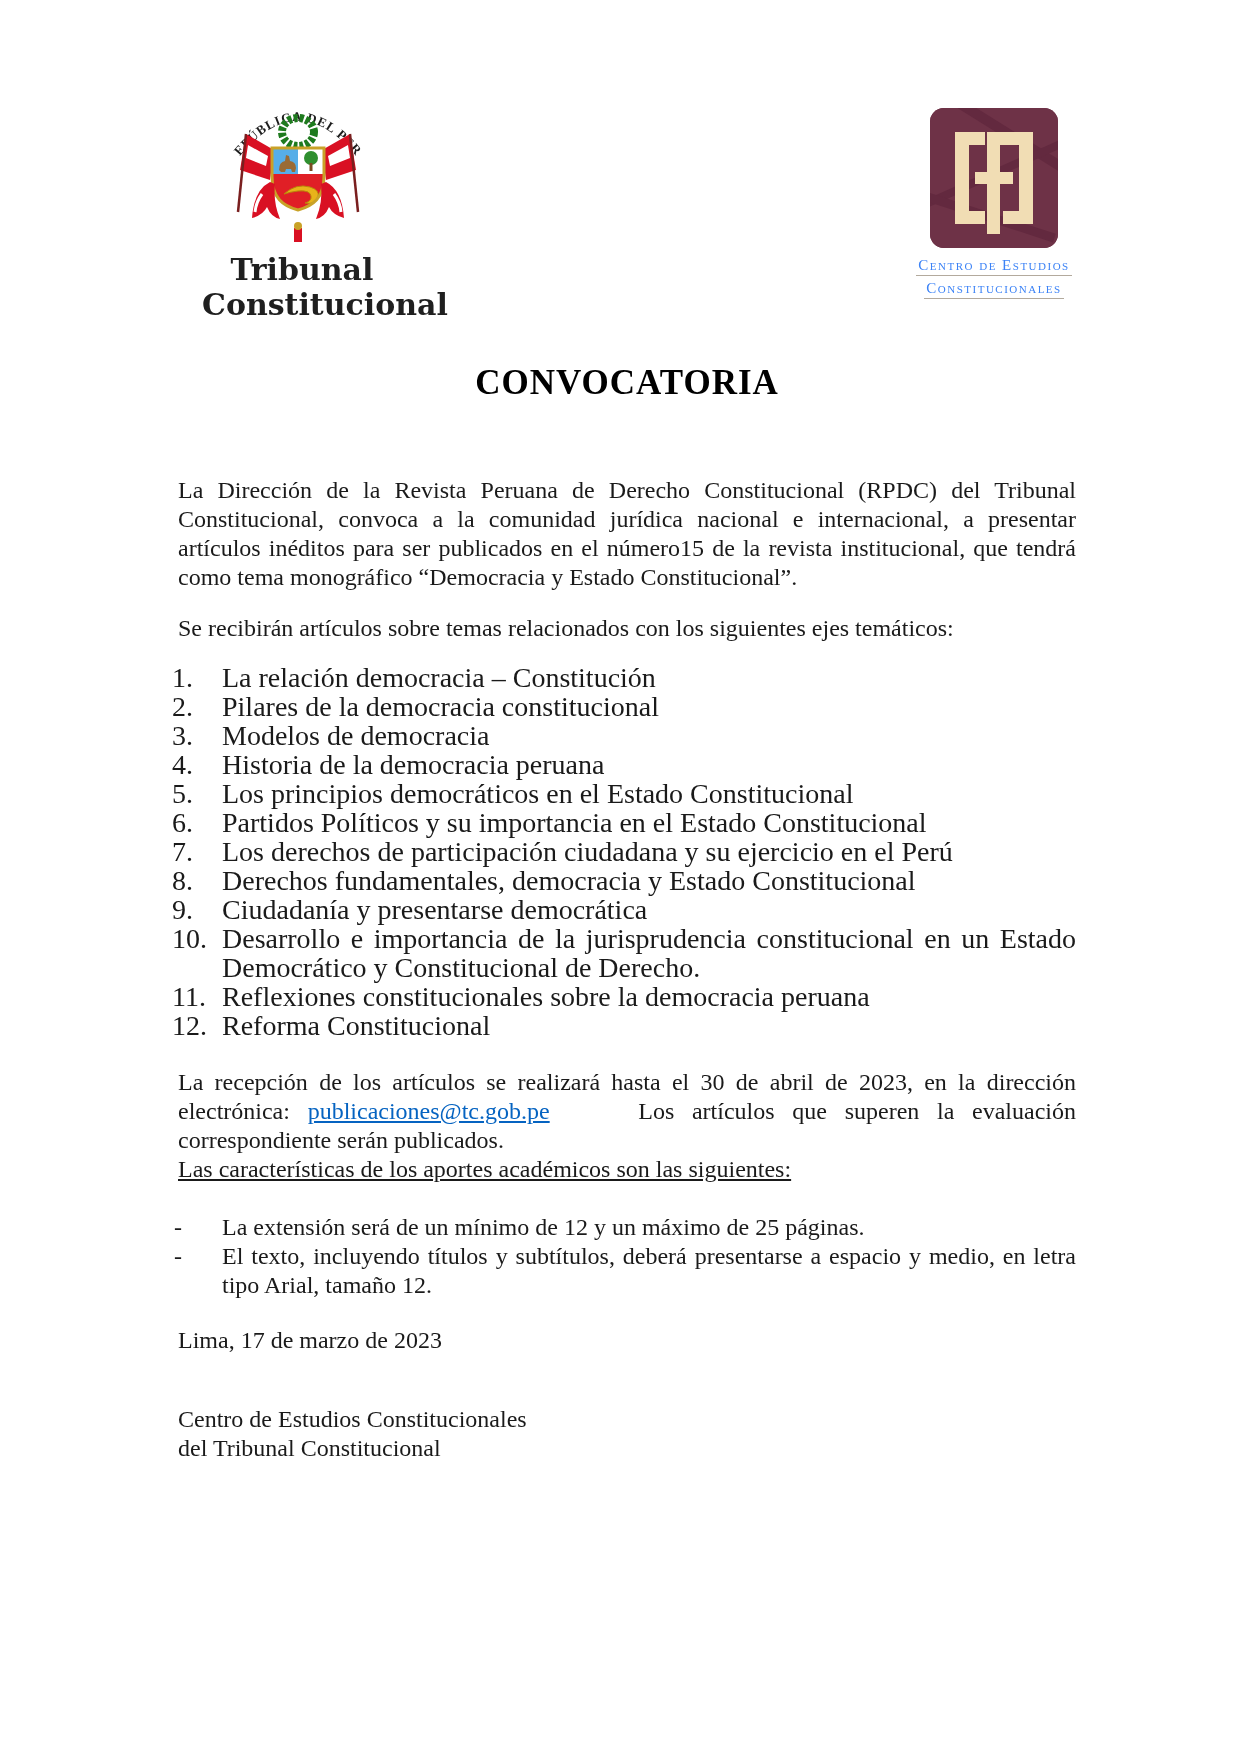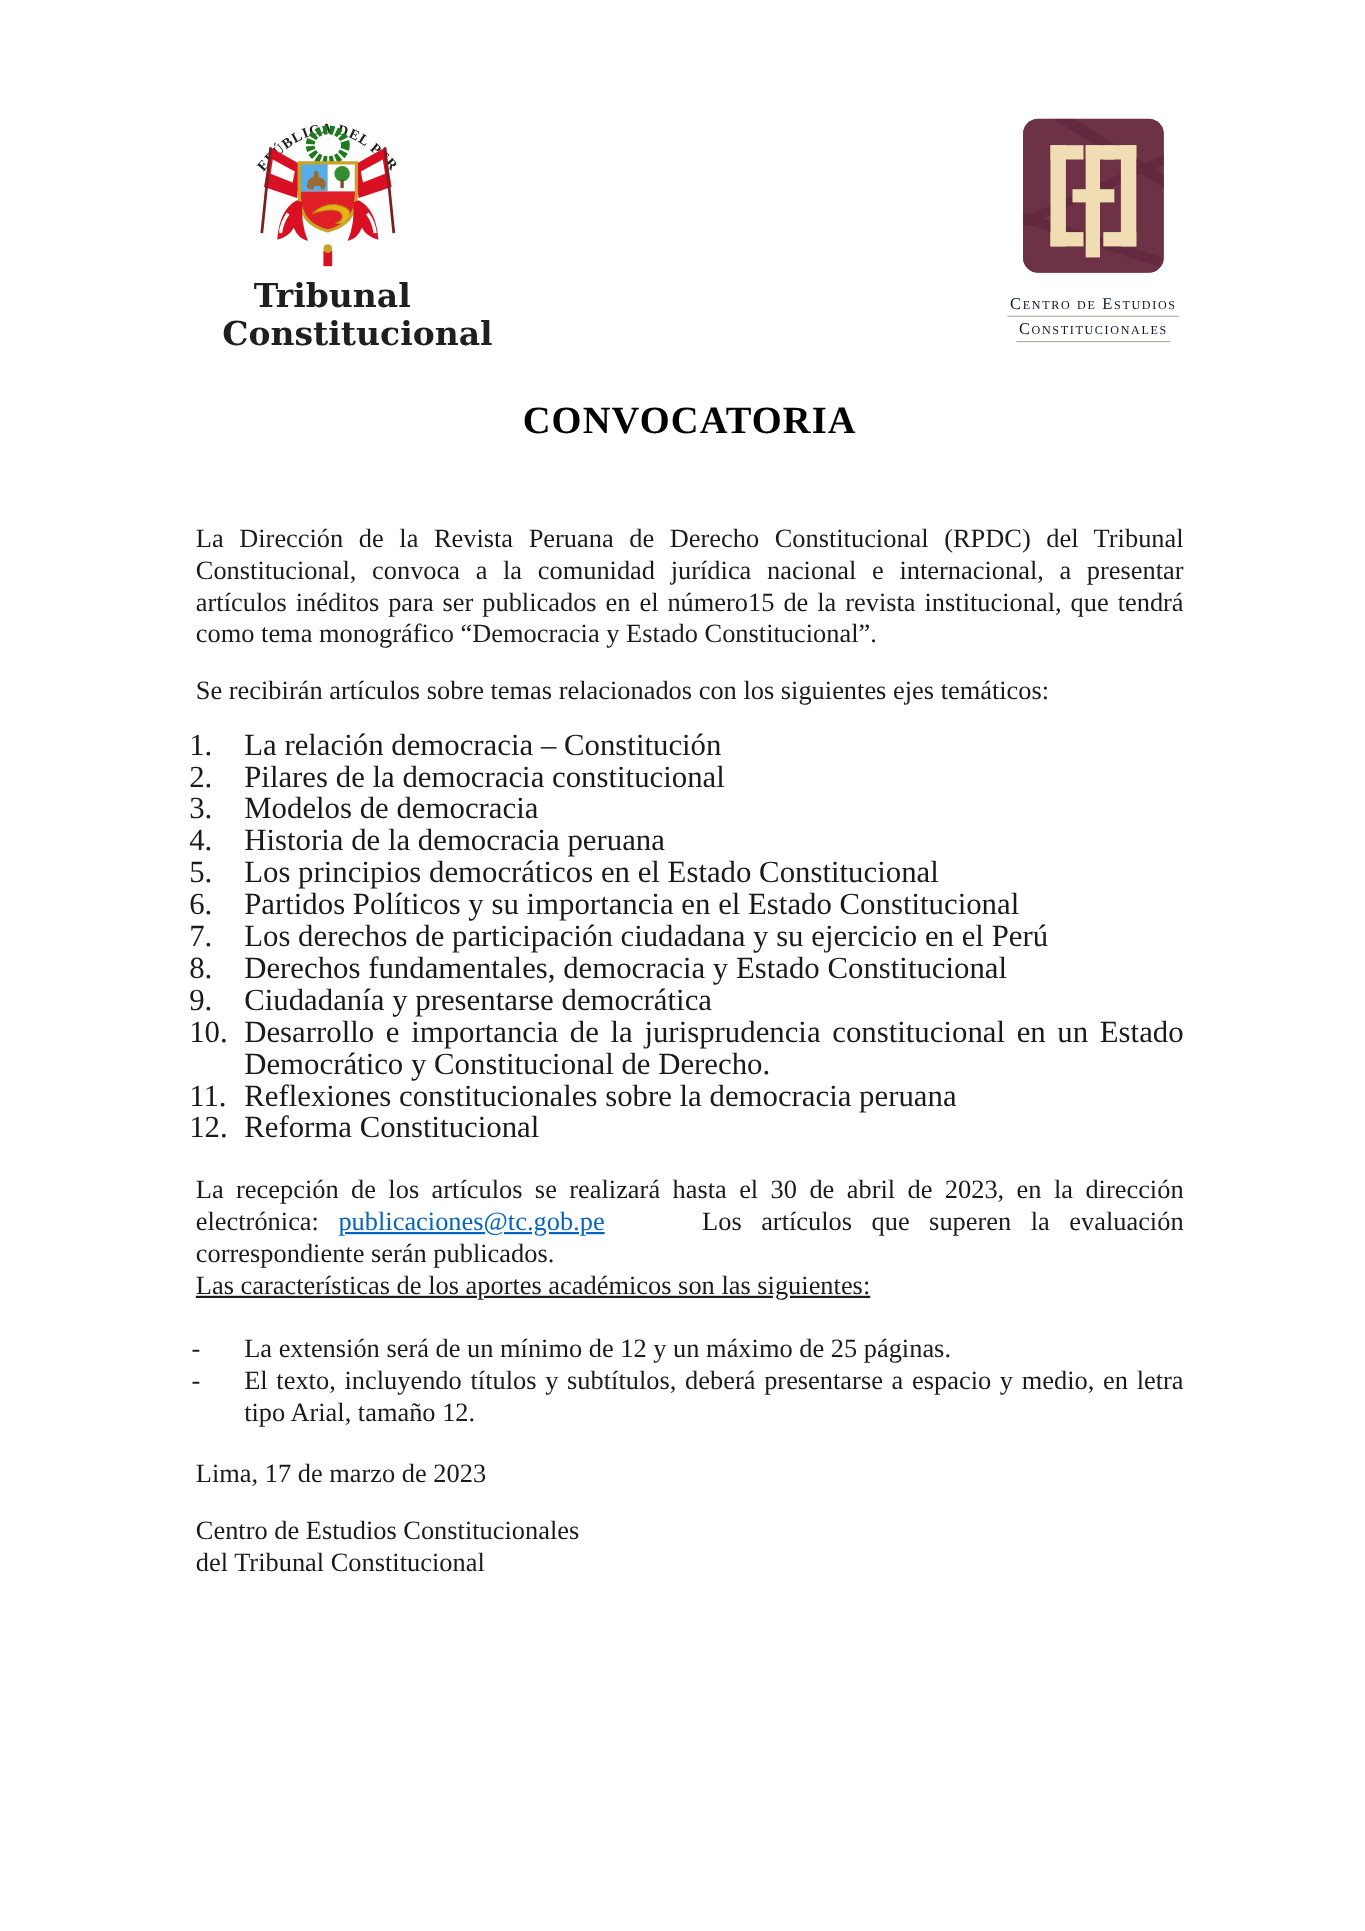--- a/index.html
+++ b/index.html
@@ -18,23 +18,22 @@
     text-align:center;font-family:"DejaVu Serif", serif;
     font-weight:bold;font-size:30px;letter-spacing:0px;color:#1f1f1f;
   }
   .cec-box{
     position:absolute;left:930px;top:108px;width:128px;height:140px;
     background:#6E3247;border-radius:14px;overflow:hidden;
   }
   .cec-box svg{display:block;width:128px;height:140px;}
   .cec-caption{
     position:absolute;left:914px;top:256px;width:160px;
-    text-align:center;color:#0f172a;
+    text-align:center;color:#3b82f6;
     font-family:"Liberation Serif", serif;
-    margin-top:12px;
   }
   .cec-caption .cap-line{
     display:inline-block;
     font-variant:small-caps;
     font-size:15px;letter-spacing:1.5px;line-height:16px;
     border-bottom:1px solid #b3aa9d;
     padding:0 2px 2px 2px;margin-bottom:3px;
   }
   
   .content{position:absolute;left:178px;top:0;width:898px;}
@@ -72,21 +71,21 @@
     font-size:24px;line-height:29px;
   }
   ul.guidelines li{
     position:relative;padding-left:44px;text-align:justify;
   }
   ul.guidelines li::before{
     content:"-";
     position:absolute;left:-4px;top:0;
   }
   .p-date{margin-top:26px;text-align:left;}
-  .signature{margin-top:23px;font-size:24px;line-height:29px;}
+  .signature{margin-top:50px;font-size:24px;line-height:29px;}
 </style>
 </head>
 <body>
 
 <div class="page">
 
   <svg class="coat-logo" viewBox="0 0 140 160" xmlns="http://www.w3.org/2000/svg">
     <defs>
       <path id="archPath" d="M 12,64 Q 70,-6 128,64" fill="none"></path>
       <clipPath id="shieldClip">

